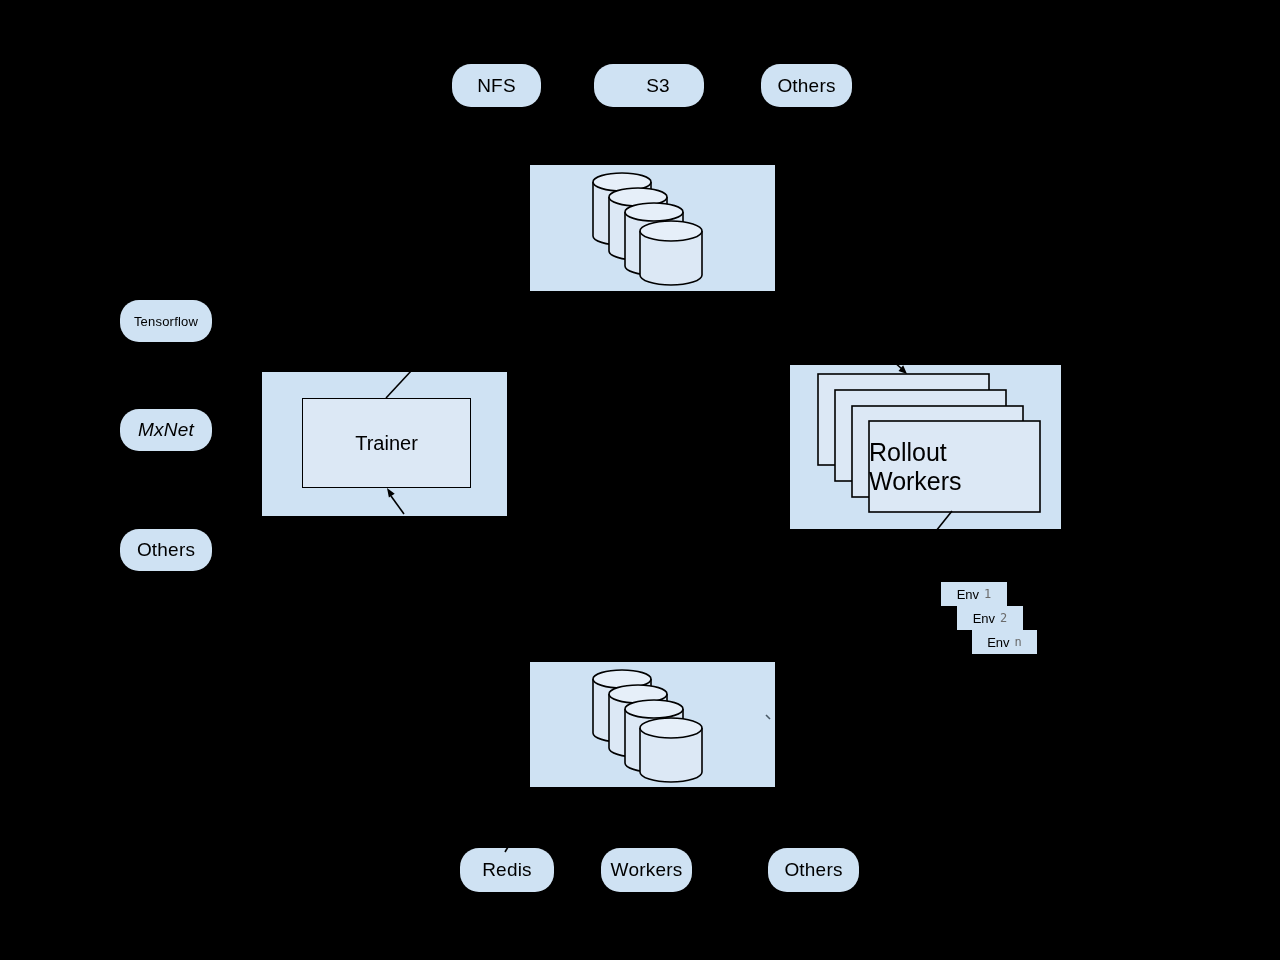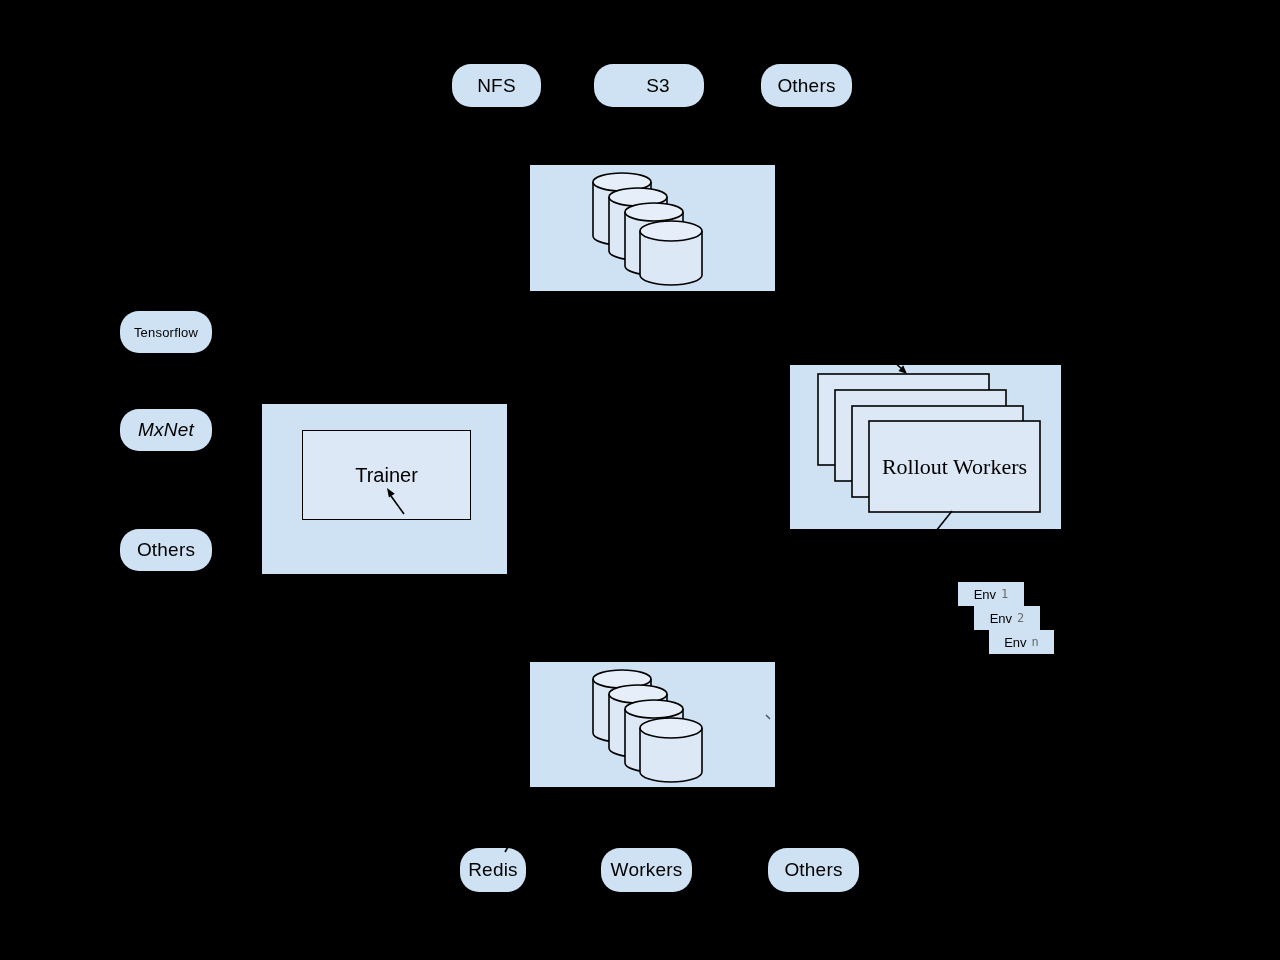--- a/index.html
+++ b/index.html
@@ -26,31 +26,30 @@
   .panel{position:absolute;background:var(--box_fill);}
   .inner-rect{
     position:absolute;background:var(--shape_fill);
     border:1.6px solid var(--line);
     display:flex;align-items:center;justify-content:center;
     font-size:20px;box-sizing:border-box;
   }
   .env-chip{
     position:absolute;background:var(--box_fill);
     display:flex;align-items:center;justify-content:center;
-    font-size:13px;gap:5px;margin-left:17px;
+    font-size:13px;gap:5px;
   }
   .env-chip .sub{
     font-family:"DejaVu Sans Mono", monospace;
     font-size:12px;color:var(--env_sub);
   }
   .overlay{position:absolute;left:0;top:0;pointer-events:none;}
   .card-label{
     position:absolute;display:flex;align-items:center;justify-content:center;
-    font-size:22px;
-    font-family:Liberation Serif, serif;
+    font-size:25px;
   }
   svg{display:block;}
 </style>
 </head>
 <body>
 
 <div class="canvas">
 
   <div class="chip" style="left:452px;top:64px;width:89px;height:43px;">NFS</div>
   <div class="chip" style="left:594px;top:64px;width:92px;height:43px;padding-left:18px;">S3</div>
@@ -64,25 +63,25 @@
         <path d="M79,32 V86 A29,9 0 0 0 137,86 V32"></path>
         <ellipse cx="108" cy="32" rx="29" ry="9" fill="var(--ellipse_fill)"></ellipse>
         <path d="M95,47 V101 A29,9 0 0 0 153,101 V47"></path>
         <ellipse cx="124" cy="47" rx="29" ry="9" fill="var(--ellipse_fill)"></ellipse>
         <path d="M110,66 V110 A31,10 0 0 0 172,110 V66"></path>
         <ellipse cx="141" cy="66" rx="31" ry="10" fill="var(--ellipse_fill)"></ellipse>
       </g>
     </svg>
   </div>
 
-  <div class="chip small" style="left:120px;top:311px;width:92px;height:42px;">Tensorflow</div>
+  <div class="chip small" style="left:120px;top:300px;width:92px;height:42px;">Tensorflow</div>
   <div class="chip" style="left:120px;top:409px;width:92px;height:42px;font-style:italic;">MxNet</div>
   <div class="chip" style="left:120px;top:529px;width:92px;height:42px;">Others</div>
 
-  <div class="panel" style="left:262px;top:372px;width:245px;height:170px;margin-top:32px;">
+  <div class="panel" style="left:262px;top:372px;width:245px;height:144px;">
     <div class="inner-rect" style="left:40px;top:26px;width:169px;height:90px;">Trainer</div>
   </div>
 
   <div class="panel" style="left:790px;top:365px;width:271px;height:164px;">
     <svg width="271" height="164" viewBox="0 0 271 164">
       <g stroke="var(--line)" stroke-width="1.6" fill="var(--shape_fill)">
         <rect x="28" y="9" width="171" height="91"></rect>
         <rect x="45" y="25" width="171" height="91"></rect>
         <rect x="62" y="41" width="171" height="91"></rect>
         <rect x="79" y="56" width="171" height="91"></rect>
@@ -112,21 +111,21 @@
         <path d="M79,32 V86 A29,9 0 0 0 137,86 V32"></path>
         <ellipse cx="108" cy="32" rx="29" ry="9" fill="var(--ellipse_fill)"></ellipse>
         <path d="M95,47 V101 A29,9 0 0 0 153,101 V47"></path>
         <ellipse cx="124" cy="47" rx="29" ry="9" fill="var(--ellipse_fill)"></ellipse>
         <path d="M110,66 V110 A31,10 0 0 0 172,110 V66"></path>
         <ellipse cx="141" cy="66" rx="31" ry="10" fill="var(--ellipse_fill)"></ellipse>
       </g>
     </svg>
   </div>
 
-  <div class="chip" style="left:460px;top:848px;width:66px;height:44px;">Redis</div>
+  <div class="chip" style="left:460px;top:848px;width:94px;height:44px;">Redis</div>
   <div class="chip" style="left:601px;top:848px;width:91px;height:44px;">Workers</div>
   <div class="chip" style="left:768px;top:848px;width:91px;height:44px;">Others</div>
 
   <svg class="overlay" width="1280" height="960" viewBox="0 0 1280 960">
     <g stroke="var(--line)" stroke-width="1.6" fill="none">
       <line x1="386" y1="398" x2="412" y2="370"></line>
       <line x1="404" y1="514" x2="391" y2="496"></line>
       <line x1="893" y1="361" x2="902" y2="369"></line>
       <line x1="952" y1="511" x2="936" y2="531"></line>
       <line x1="511" y1="842" x2="505" y2="852"></line>

